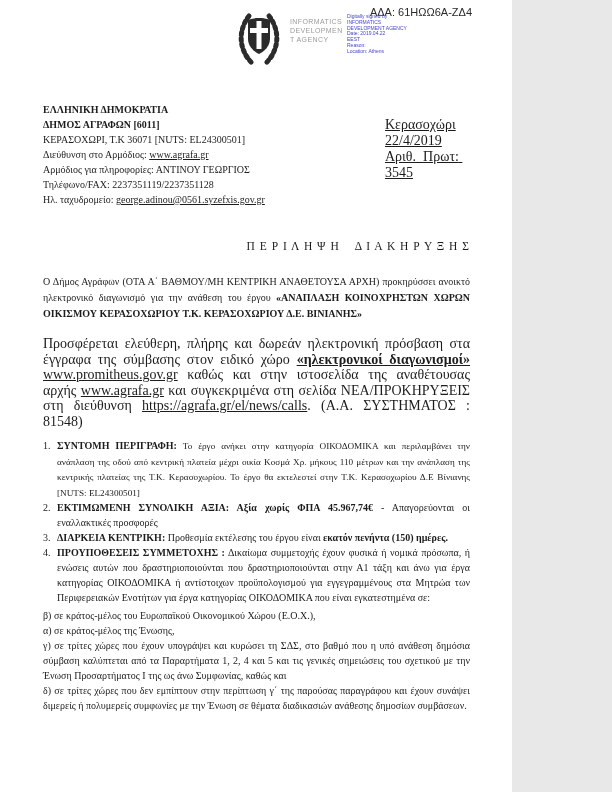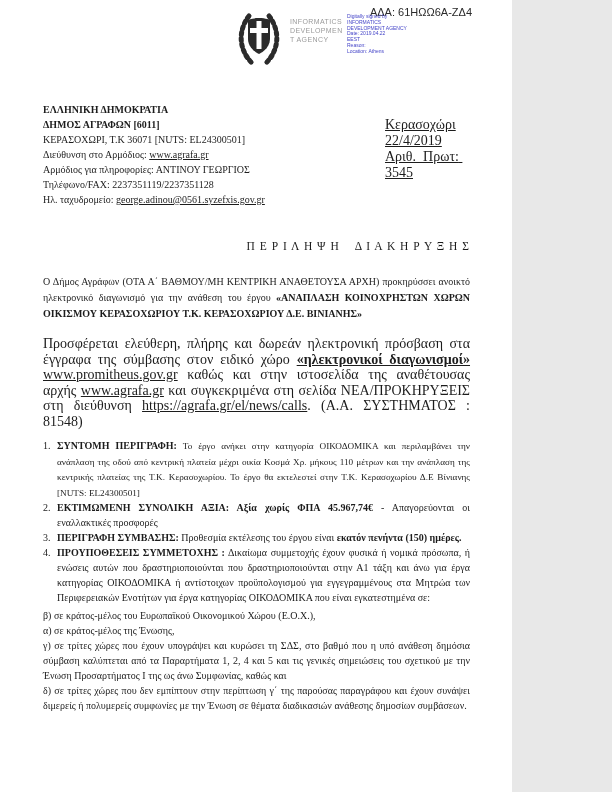--- a/index.html
+++ b/index.html
@@ -105,21 +105,21 @@
         <div class="item-body"><span class="b">ΣΥΝΤΟΜΗ ΠΕΡΙΓΡΑΦΗ:</span><span class="fs9"> Το έργο ανήκει στην κατηγορία ΟΙΚΟΔΟΜΙΚΑ και περιλαμβάνει την ανάπλαση της οδού από κεντρική πλατεία μέχρι οικία Κοσμά Χρ. μήκους 110 μέτρων και την ανάπλαση της κεντρικής πλατείας της Τ.Κ. Κερασοχωρίου. Το έργο θα εκτελεστεί στην Τ.Κ. Κερασοχωρίου Δ.Ε Βίνιανης [NUTS: EL24300501]</span></div>
       </div>
 
       <div class="item">
         <div class="item-num">2.</div>
         <div class="item-body"><span class="b">ΕΚΤΙΜΩΜΕΝΗ ΣΥΝΟΛΙΚΗ ΑΞΙΑ:</span><span class="b"> Αξία χωρίς ΦΠΑ 45.967,74€</span><span> - Απαγορεύονται οι εναλλακτικές προσφορές</span></div>
       </div>
 
       <div class="item">
         <div class="item-num">3.</div>
-        <div class="item-body"><span class="b">ΠΕΡΙΓΡΑΦΗ ΣΥΜΒΑΣΗΣ:</span><span> Προθεσμία εκτέλεσης του έργου είναι </span><span class="b">εκατόν πενήντα (150) ημέρες.</span></div>
+        <div class="item-body"><span class="b">ΔΙΑΡΚΕΙΑ ΚΕΝΤΡΙΚΗ:</span><span> Προθεσμία εκτέλεσης του έργου είναι </span><span class="b">εκατόν πενήντα (150) ημέρες.</span></div>
       </div>
 
       <div class="item">
         <div class="item-num">4.</div>
         <div class="item-body"><span class="b">ΠΡΟΥΠΟΘΕΣΕΙΣ ΣΥΜΜΕΤΟΧΗΣ :</span><span> Δικαίωμα συμμετοχής έχουν φυσικά ή νομικά πρόσωπα, ή ενώσεις αυτών που δραστηριοποιούνται που δραστηριοποιούνται στην Α1 τάξη και άνω για έργα κατηγορίας ΟΙΚΟΔΟΜΙΚΑ ή αντίστοιχων προϋπολογισμού για εγγεγραμμένους στα Μητρώα των Περιφερειακών Ενοτήτων για έργα κατηγορίας ΟΙΚΟΔΟΜΙΚΑ που είναι εγκατεστημένα σε:</span></div>
       </div>
 
     </div>
 
     <div class="conditions">

